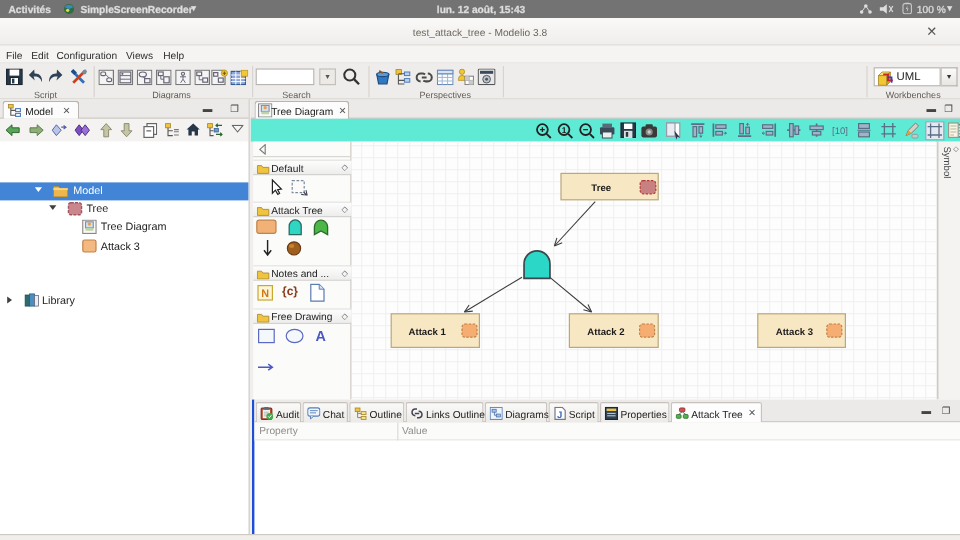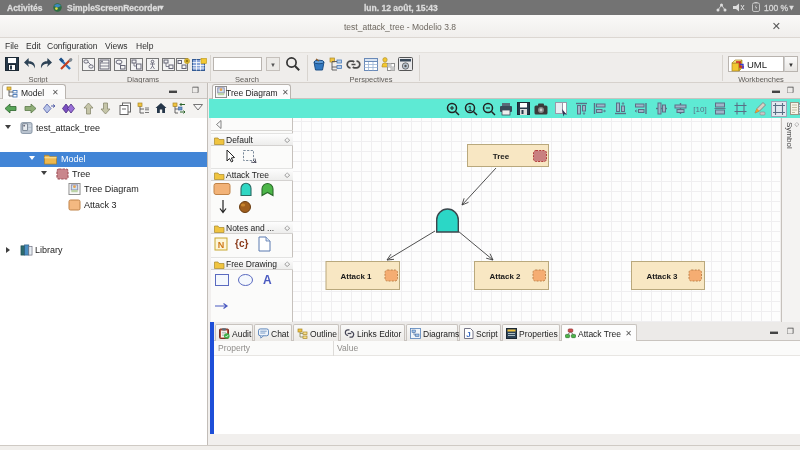--- a/index.html
+++ b/index.html
@@ -45,21 +45,21 @@
 .phead { position:absolute; left:0; width:82px; height:13px; background:linear-gradient(#fdfdfd,#ededec); border-top:1px solid #e3e3e2; border-bottom:1px solid #d4d2d0; font-size:8.5px; color:#222; }
 .phead .fold { position:absolute; left:3px; top:2px; }
 .phead .txt { position:absolute; left:15px; top:1px; }
 .phead .chev { position:absolute; right:3px; top:2px; font-size:7px; color:#666; }
 #canvas { position:absolute; left:84px; top:35px; width:487px; bottom:0; background:#fdfdfd;
   background-image:linear-gradient(to right,#efeef0 1px,transparent 1px),linear-gradient(to bottom,#efeef0 1px,transparent 1px);
   background-size:10px 10px; background-position:8px 3px; }
 #symbolstrip { position:absolute; left:572px; top:35px; width:19px; bottom:0; background:#f4f3f2; border-left:1px solid #c6c1bc; }
 #symbolstrip .vtxt { position:absolute; top:4px; left:3px; writing-mode:vertical-rl; font-size:8px; color:#444; }
 
-#bpanel { left:210px; top:322px; width:590px; height:112px; background:#fff; border-left:4px solid #1d4ed8; }
+#bpanel { left:210px; top:333px; width:590px; height:112px; background:#fff; border-left:2px solid #1d4ed8; }
 #btabs { position:absolute; left:0; top:0; width:590px; height:19px; background:#eceae8; border-bottom:1px solid #c9c4bf; }
 .btab { position:absolute; top:2px; height:17px; border:1px solid #c8c3be; border-bottom:none; border-radius:2px 2px 0 0; background:linear-gradient(#fafaf9,#eceae7); font-size:8.5px; color:#222; }
 .btab.active { background:#fdfdfd; }
 .btab .ticon { position:absolute; left:3px; top:3px; width:11px; height:11px; }
 .btab .ttxt { position:absolute; left:16px; top:3.5px; white-space:nowrap; }
 #bheader { position:absolute; left:0; top:19px; width:590px; height:15px; background:#fbfbfa; border-bottom:1px solid #e8e6e3; font-size:8.5px; color:#8f8d8a; }
 
 #bstrip { left:0; top:445px; width:800px; height:5px; background:#f1efec; border-top:1px solid #cfcac4; }
 </style>
 </head>
@@ -300,31 +300,20 @@
         <rect x="1" y="1" width="4" height="3.5" fill="#f0c43f" stroke="#a8882a" stroke-width="0.7"></rect>
         <path d="M3,4.5 L3,11 L6,11 M3,7 L6,7" stroke="#555" stroke-width="0.9" fill="none"></path>
         <rect x="6.5" y="5" width="3.5" height="3" fill="#6a9ad0" stroke="#345b94" stroke-width="0.6"></rect>
         <path d="M8,10 L13,10 M11.5,8.5 L13,10 L11.5,11.5 M13,2.5 L8,2.5 M9.5,1 L8,2.5 L9.5,4" fill="none" stroke="#2d642d" stroke-width="1"></path>
       </svg>
     <svg class="abs" style="left:193px;top:5px;" width="10" height="7">
         <path d="M0.5,0.5 L9.5,0.5 L5,6 Z" fill="#f6f6f6" stroke="#666" stroke-width="0.9"></path>
       </svg>
   </div>
   <div id="ltree">
-    <div class="trow" style="top:3px;">
-      <div class="arr open" style="left:5px;"></div>
-      <svg class="ic" style="left:20px;" width="13" height="13" viewBox="0 0 13 13">
-          <rect x="0.5" y="0.5" width="12" height="12" rx="2" fill="#b8c2ce" stroke="#8795a5"></rect>
-          <rect x="2.5" y="2" width="5" height="7" fill="#e8ecf0" stroke="#5a6878" stroke-width="0.7"></rect>
-          <circle cx="4" cy="4" r="1" fill="#667"></circle>
-          <rect x="8.5" y="3" width="3" height="2.2" fill="#cfd8e2"></rect>
-          <rect x="8.5" y="6.5" width="3" height="2.2" fill="#cfd8e2"></rect>
-        </svg>
-      <span class="lbl" style="left:36px;">test_attack_tree</span>
-    </div>
     <div class="trow selrow" style="top:33.6px;">
       <div class="arr open" style="left:29px;border-top-color:#fff;"></div>
       <svg class="ic" style="left:44px;" width="14" height="12" viewBox="0 0 14 12">
           <path d="M0.5,2 L5,2 L6.5,3.5 L13.5,3.5 L13.5,11.5 L0.5,11.5 Z" fill="#edb74d" stroke="#a8802a" stroke-width="0.8"></path>
           <path d="M0.5,4.5 L13.5,4.5" stroke="#f8d98a" stroke-width="1.6"></path>
         </svg>
       <span class="lbl" style="left:61px;">Model</span>
     </div>
     <div class="trow" style="top:48.9px;">
       <div class="arr open" style="left:41px;"></div>
@@ -619,21 +608,21 @@
           <path d="M3,4 L3,9 L6,9 M3,5.5 L6,5.5" stroke="#885" stroke-width="0.8" fill="none"></path>
         </svg>
       <span class="ttxt">Outline</span>
     </div>
     <div class="btab" style="left:126px;width:65px;">
       <svg class="ticon" width="12" height="11" viewBox="0 0 12 11">
           <path d="M4.5,7.5 A2.8,2.8 0 0 1 1.5,4.5 A2.8,2.8 0 0 1 4.5,1.5 L6,1.5" fill="none" stroke="#445" stroke-width="1.4"></path>
           <path d="M7.5,3.5 A2.8,2.8 0 0 1 10.5,6.5 A2.8,2.8 0 0 1 7.5,9.5 L6,9.5" fill="none" stroke="#445" stroke-width="1.4"></path>
           <path d="M4,5.5 L8,5.5" stroke="#445" stroke-width="1.4"></path>
         </svg>
-      <span class="ttxt">Links Editor</span>
+      <span class="ttxt">Links Outline</span>
     </div>
     <div class="btab" style="left:192px;width:52px;">
       <svg class="ticon" width="11" height="11" viewBox="0 0 11 11">
           <rect x="0.5" y="0.5" width="10" height="10" fill="#f0f5fa" stroke="#5580b8" stroke-width="0.8"></rect>
           <rect x="2" y="2" width="3.5" height="2.5" fill="#9ec2e8" stroke="#345b94" stroke-width="0.5"></rect>
           <rect x="5.5" y="6" width="3.5" height="2.5" fill="#9ec2e8" stroke="#345b94" stroke-width="0.5"></rect>
           <path d="M4,4.5 L4,7 L5.5,7" stroke="#345b94" stroke-width="0.6" fill="none"></path>
         </svg>
       <span class="ttxt">Diagrams</span>
     </div>

